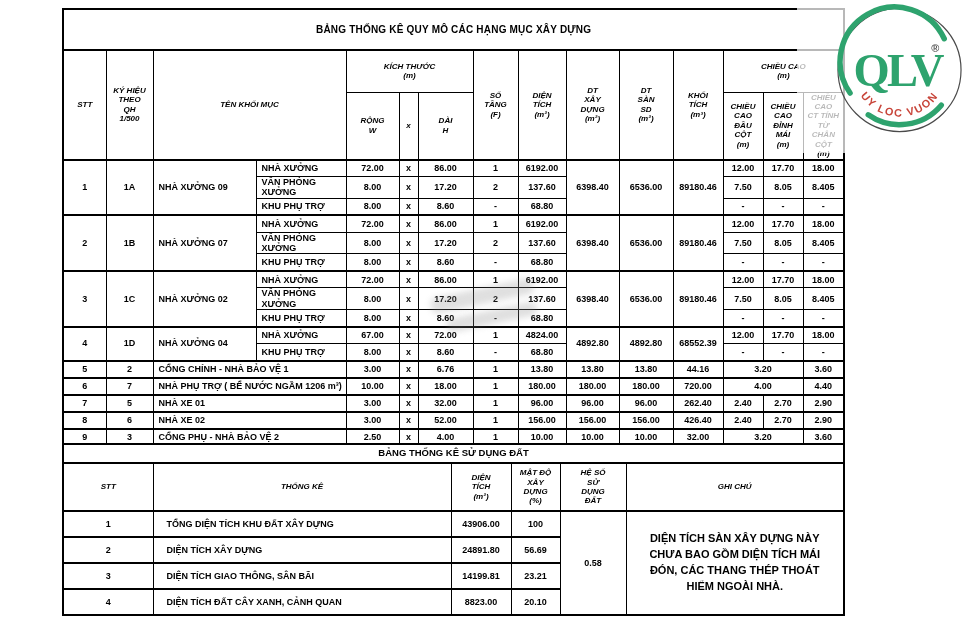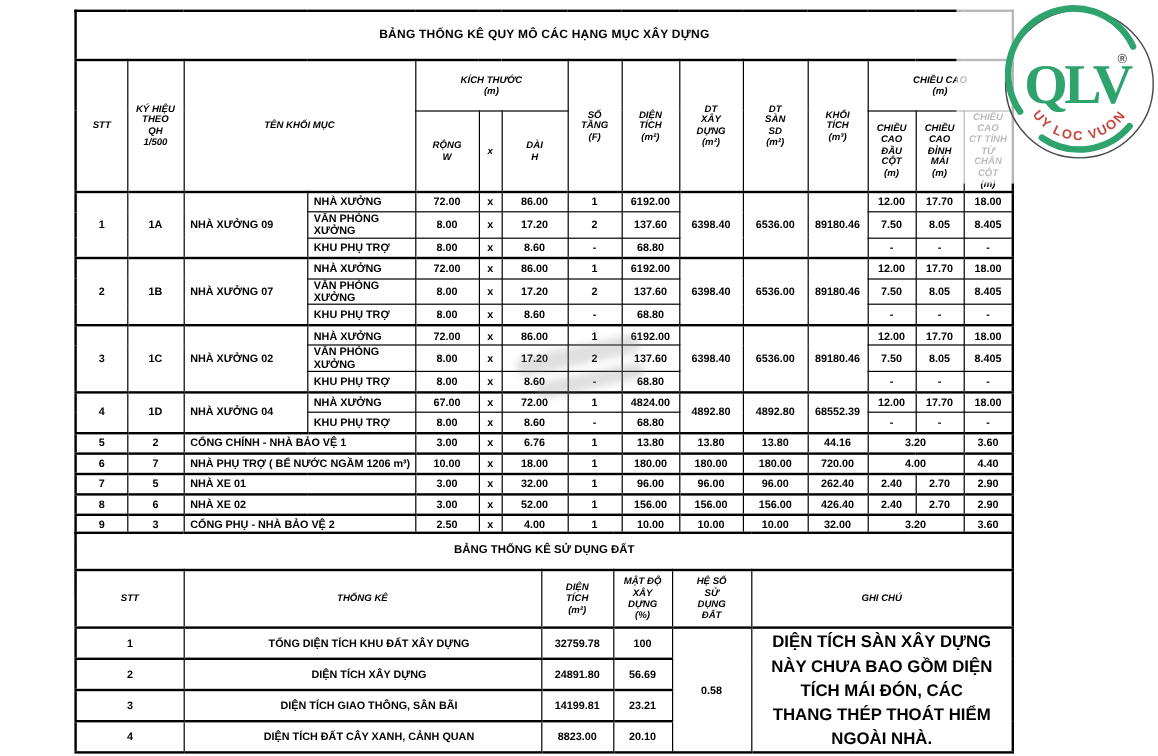--- a/index.html
+++ b/index.html
@@ -20,27 +20,27 @@
   tr.tt td{font-size:10px;border-bottom-width:2px;letter-spacing:.2px;}
   tr.h1{height:42px;}
   tr.h2{height:46px;}
   tr.h1 td,tr.h2 td,tr.hh td{font-size:8px;line-height:1.18;font-style:italic;}
   tr.h2 td{border-bottom-width:2px;}
   tr.br{height:17px;}
   td[rowspan]{border-bottom-width:2px;}
   tr.ge td{border-bottom-width:2px;}
   td.lt{text-align:left;padding-left:5px;}
   
-  tr.tt2{height:31px;}
+  tr.tt2{height:19px;}
   tr.tt2 td{font-size:9.5px;border-bottom-width:2px;}
   tr.hh{height:48px;}
   tr.hh td{border-bottom-width:2px;}
   tr.row{height:26px;}
-  td.note{font-size:14px;line-height:1.45;padding:0 14px;white-space:normal;}
-  td.stat{text-align:center;padding-left:13px;}
+  td.note{font-size:11px;line-height:1.45;padding:0 14px;white-space:normal;}
+  td.stat{text-align:left;padding-left:13px;}
   
   .logo-bg{position:absolute;left:797px;top:0;width:168px;height:153px;background:rgba(255,255,255,0.72);}
   .logo{position:absolute;left:834px;top:2px;width:131px;height:140px;}
   .logo-mono{font-family:"Liberation Serif",serif;font-weight:bold;font-size:47px;letter-spacing:-3px;}
   .logo-arc-text{font-family:"Liberation Sans",sans-serif;font-weight:bold;font-size:11px;letter-spacing:1.5px;}
   .logo-reg{font-family:"Liberation Sans",sans-serif;font-size:11px;font-weight:bold;}
   
   .blob{position:absolute;background:#8f8f8f;opacity:.28;filter:blur(3px);border-radius:6px;}
   .b1{left:430px;top:288px;width:104px;height:16px;transform:rotate(-12deg);}
   .b2{left:446px;top:310px;width:92px;height:14px;transform:rotate(-12deg);}
@@ -406,21 +406,21 @@
 (%)</td>
     <td>HỆ SỐ
 SỬ
 DỤNG
 ĐẤT</td>
     <td>GHI CHÚ</td>
   </tr>
   <tr class="row ge">
     <td>1</td>
     <td class="stat">TỔNG DIỆN TÍCH KHU ĐẤT XÂY DỰNG</td>
-    <td>32759.78</td>
+    <td>43906.00</td>
     <td>100</td>
     <td rowspan="4">0.58</td>
     <td rowspan="4" class="note">DIỆN TÍCH SÀN XÂY DỰNG NÀY CHƯA BAO GỒM DIỆN TÍCH MÁI ĐÓN, CÁC THANG THÉP THOÁT HIỂM NGOÀI NHÀ.</td>
   </tr>
   <tr class="row ge">
     <td>2</td>
     <td class="stat">DIỆN TÍCH XÂY DỰNG</td>
     <td>24891.80</td>
     <td>56.69</td>
   </tr>

